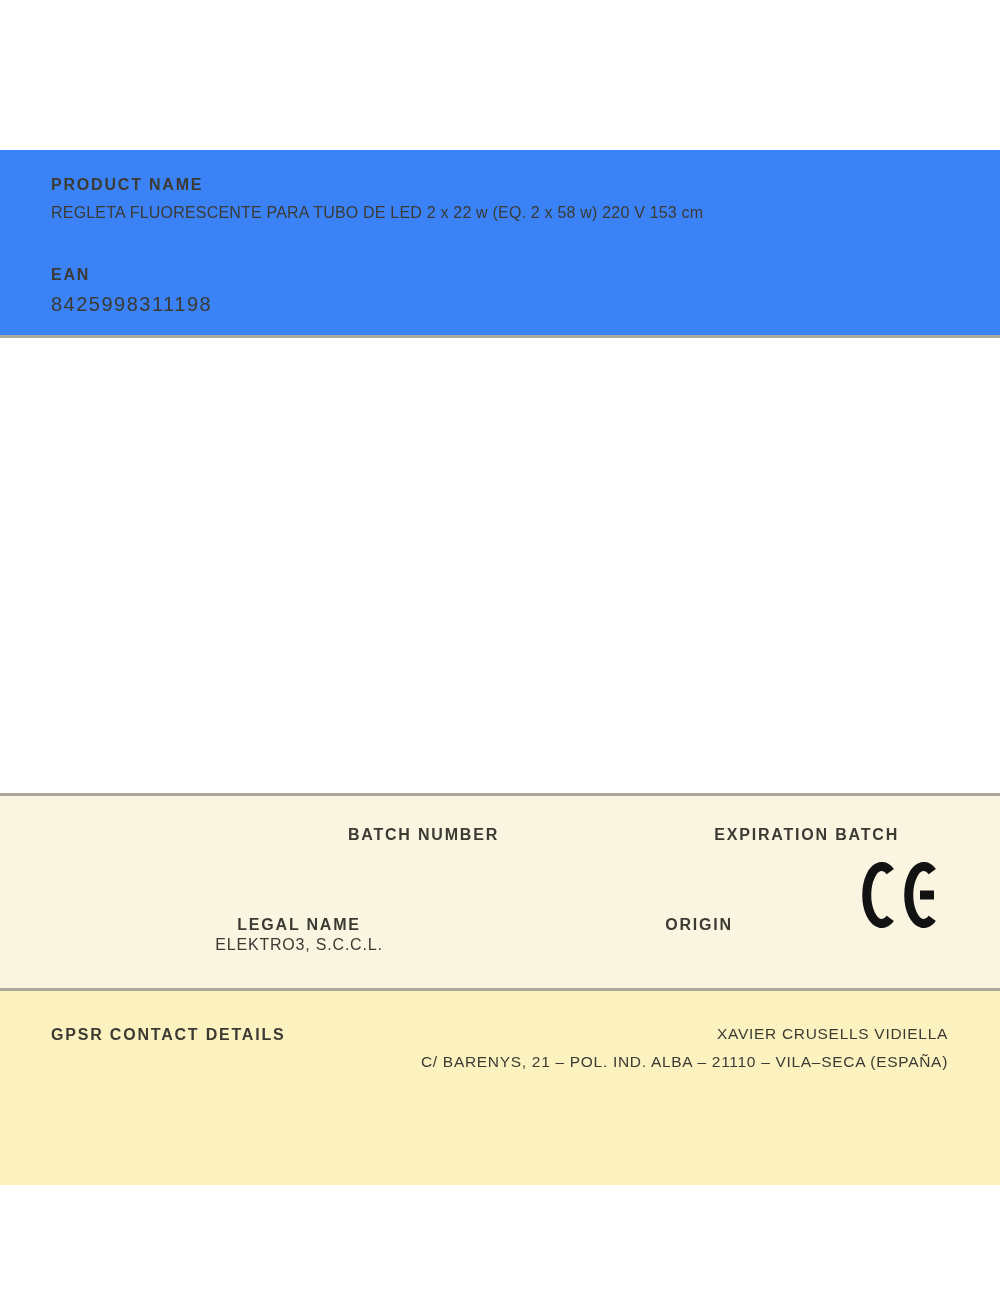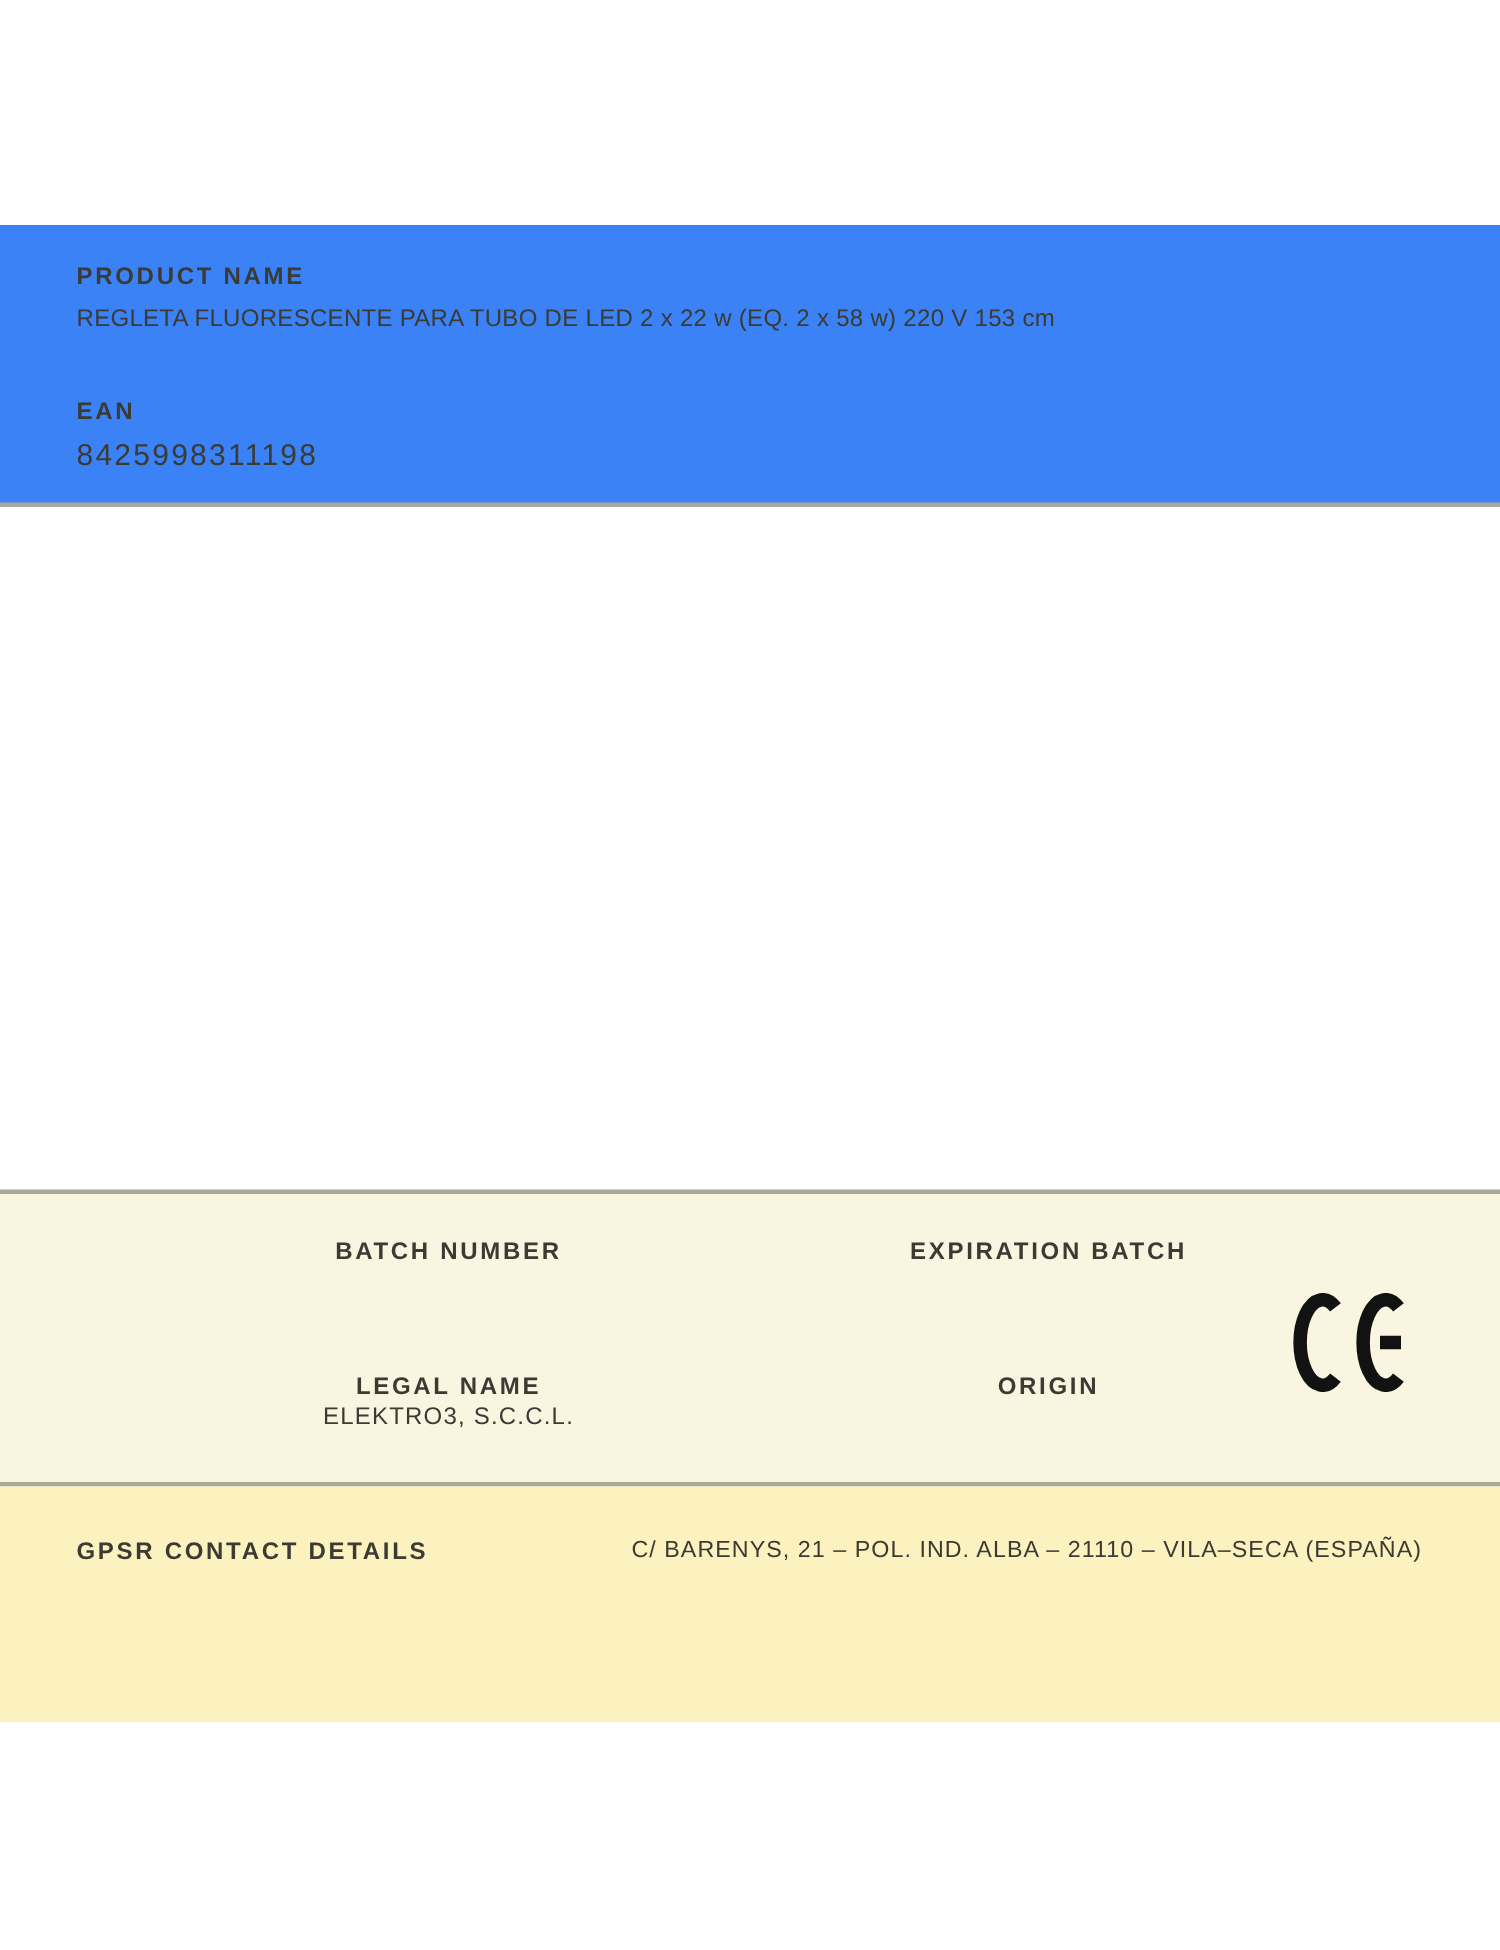--- a/index.html
+++ b/index.html
@@ -57,39 +57,39 @@
   .details-grid {
     display: flex;
     margin-left: 99px;
     width: 800px;
   }
   .details-col {
     width: 400px;
     text-align: center;
   }
   .details-col .field-label { line-height: 20px; }
-  .row1-label { margin-top: 29px; }
+  .row1-label { margin-top: 29px; text-align: right; }
   .row2-label { margin-top: 70px; }
   .detail-value {
     margin-top: 0;
     font-size: 16px;
     letter-spacing: 0.8px;
     line-height: 20px;
   }
   .ce-mark {
     position: absolute;
     top: 66px;
     right: 58px;
     width: 84px;
     height: 66px;
   }
 
   
   .sec-gpsr {
-    height: 157px;
+    height: 194px;
     background: #fcf2c0;
     position: relative;
   }
   .gpsr-label {
     position: absolute;
     left: 51px;
     top: 36px;
   }
   .gpsr-contact {
     position: absolute;
@@ -132,17 +132,18 @@
   <svg class="ce-mark" viewBox="0 0 84 66" xmlns="http://www.w3.org/2000/svg">
     <path d="M 32.3,9.6 A 15,28.5 0 1 0 32.3,56.4" fill="none" stroke="#121212" stroke-width="9"></path>
     <path d="M 74.3,9.6 A 15,28.5 0 1 0 74.3,56.4" fill="none" stroke="#121212" stroke-width="9"></path>
     <path d="M 62,33 H 76" fill="none" stroke="#121212" stroke-width="9"></path>
   </svg>
 </div>
 
 <div class="sec-gpsr">
   <div class="field-label gpsr-label">GPSR CONTACT DETAILS</div>
   <div class="gpsr-contact">
+    <div>XAVIER CRUSELLS VIDIELLA</div>
     <div>C/ BARENYS, 21 – POL. IND. ALBA – 21110 – VILA–SECA (ESPAÑA)</div>
   </div>
 </div>
 
 <div class="bottom-gap"></div>
 
 </body></html>

